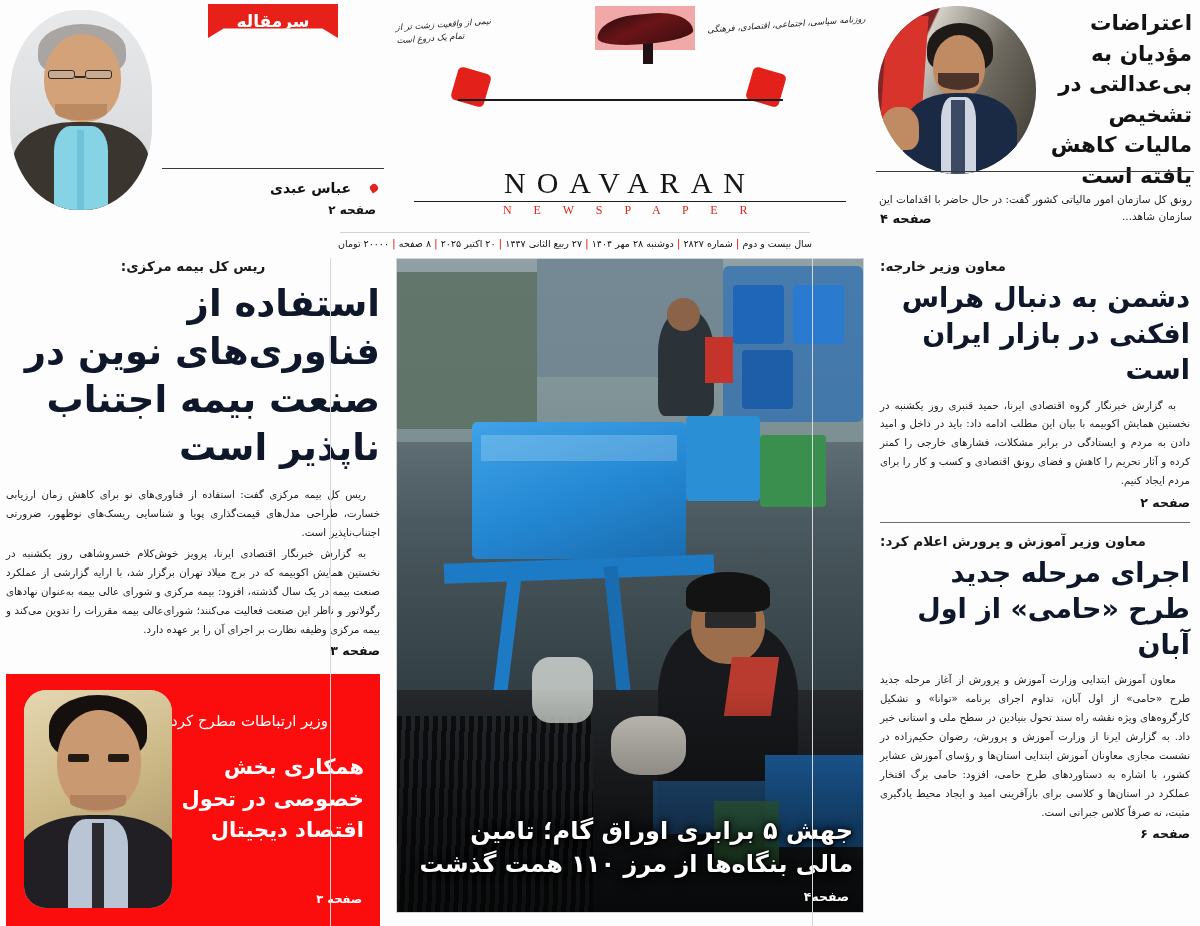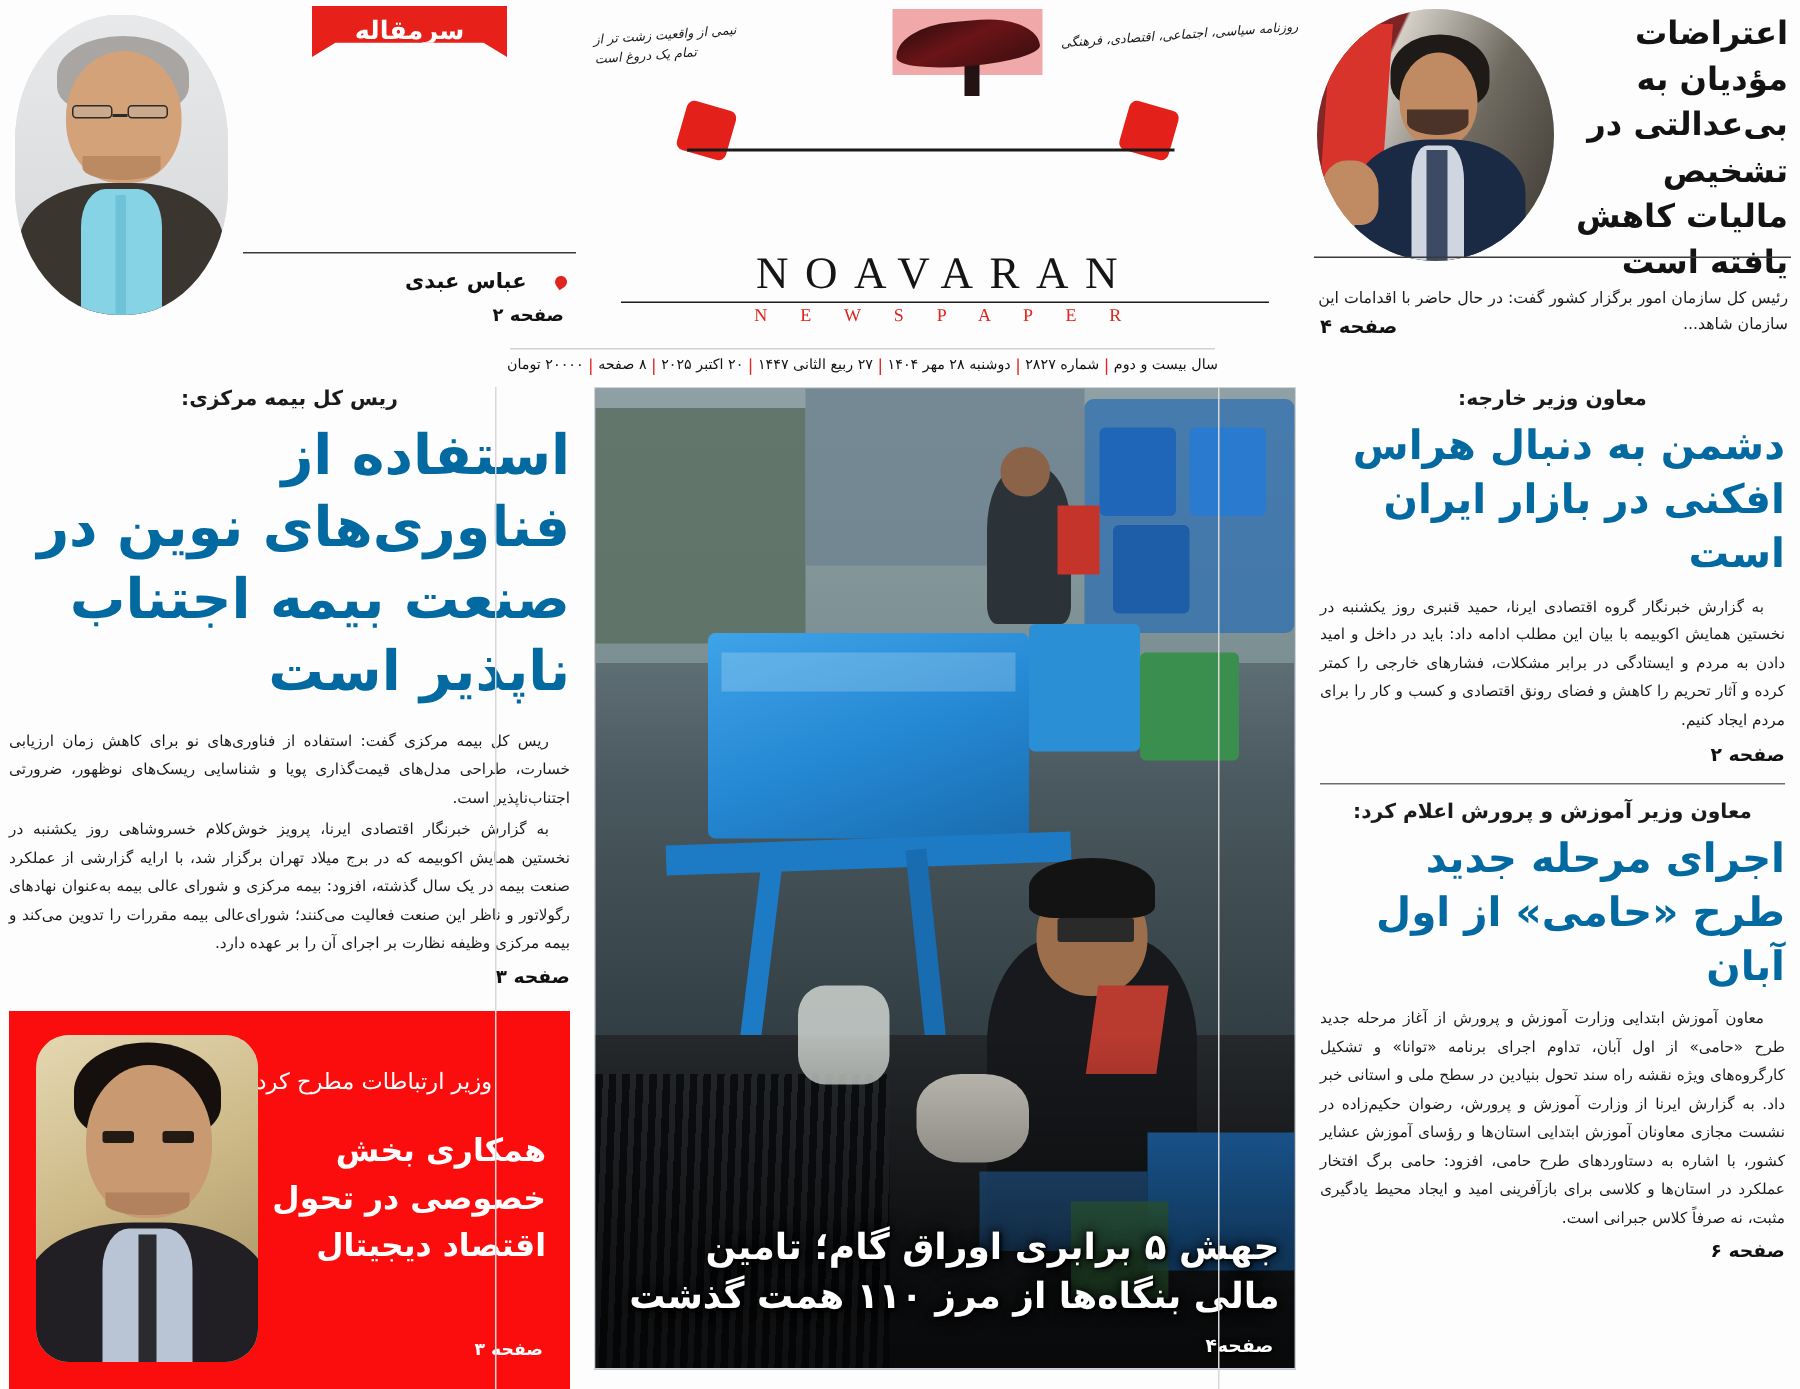--- a/index.html
+++ b/index.html
@@ -228,28 +228,28 @@
   .colwrap {
     position: absolute; left: 0; top: 258px;
     width: 1200px; height: 668px;
     display: flex; flex-direction: row;
   }
   .col-left { width: 330px; padding: 0 10px; position: relative; }
   .col-mid  { width: 480px; padding: 0 6px; position: relative; }
   .col-right{ width: 390px; padding: 0 10px 0 6px; position: relative; }
 
   .kicker {
-    text-align: center; direction: rtl;
+    text-align: left; direction: rtl;
     font-size: 13.5px; font-weight: bold; color: #1b1b1b;
     margin-bottom: 6px;
   }
   .kicker-right { text-align: center; }
   .headline {
     text-align: right; direction: rtl;
-    font-weight: bold; color: #0369a1;
+    font-weight: bold; color: #0f172a;
     letter-spacing: -0.4px;
   }
   .h-left { font-size: 27px; line-height: 1.34; }
   .h-right { font-size: 37px; line-height: 1.3; }
   .bodytext {
     text-align: justify; direction: rtl;
     font-size: 10.2px; line-height: 1.85; color: #1b1b1b;
     margin-top: 8px;
     text-align-last: right;
   }
@@ -333,21 +333,21 @@
           <div class="p-head" style="left:35%;top:17%;width:33%;height:38%;"></div>
           <div style="position:absolute;left:38%;top:40%;width:26%;height:10%;background:#4c332a;border-radius:0 0 50% 50%;"></div>
           <div class="p-body" style="left:16%;top:52%;width:72%;height:48%;background:#1b2a44;"></div>
           <div class="p-shirt" style="left:40%;top:54%;width:22%;height:46%;background:#cfd6e2;"></div>
           <div style="position:absolute;left:46%;top:56%;width:9%;height:44%;background:#3c4a63;"></div>
           <div style="position:absolute;left:2%;top:60%;width:24%;height:26%;background:#c08a63;border-radius:44% 44% 30% 30%;"></div>
         </div>
       </div>
       <div class="teaser-head">اعتراضات مؤدیان به بی‌عدالتی در تشخیص مالیات کاهش یافته است</div>
       <div class="teaser-rule"></div>
-      <div class="teaser-deck">رئیس کل سازمان امور برگزار کشور گفت: در حال حاضر با اقدامات این سازمان شاهد...</div>
+      <div class="teaser-deck">رونق کل سازمان امور مالیاتی کشور گفت: در حال حاضر با اقدامات این سازمان شاهد...</div>
       <div class="teaser-page">صفحه ۴</div>
     </div>
 
     <div class="masthead-zone">
       <div class="logo-wrap">
         <div class="logo-redbox" style="left:205px;top:2px;width:100px;height:44px;"></div>
         <div class="logo-stem" style="left:253px;top:30px;"></div>
         <div class="logo-hat" style="left:207px;top:10px;"></div>
 
 

